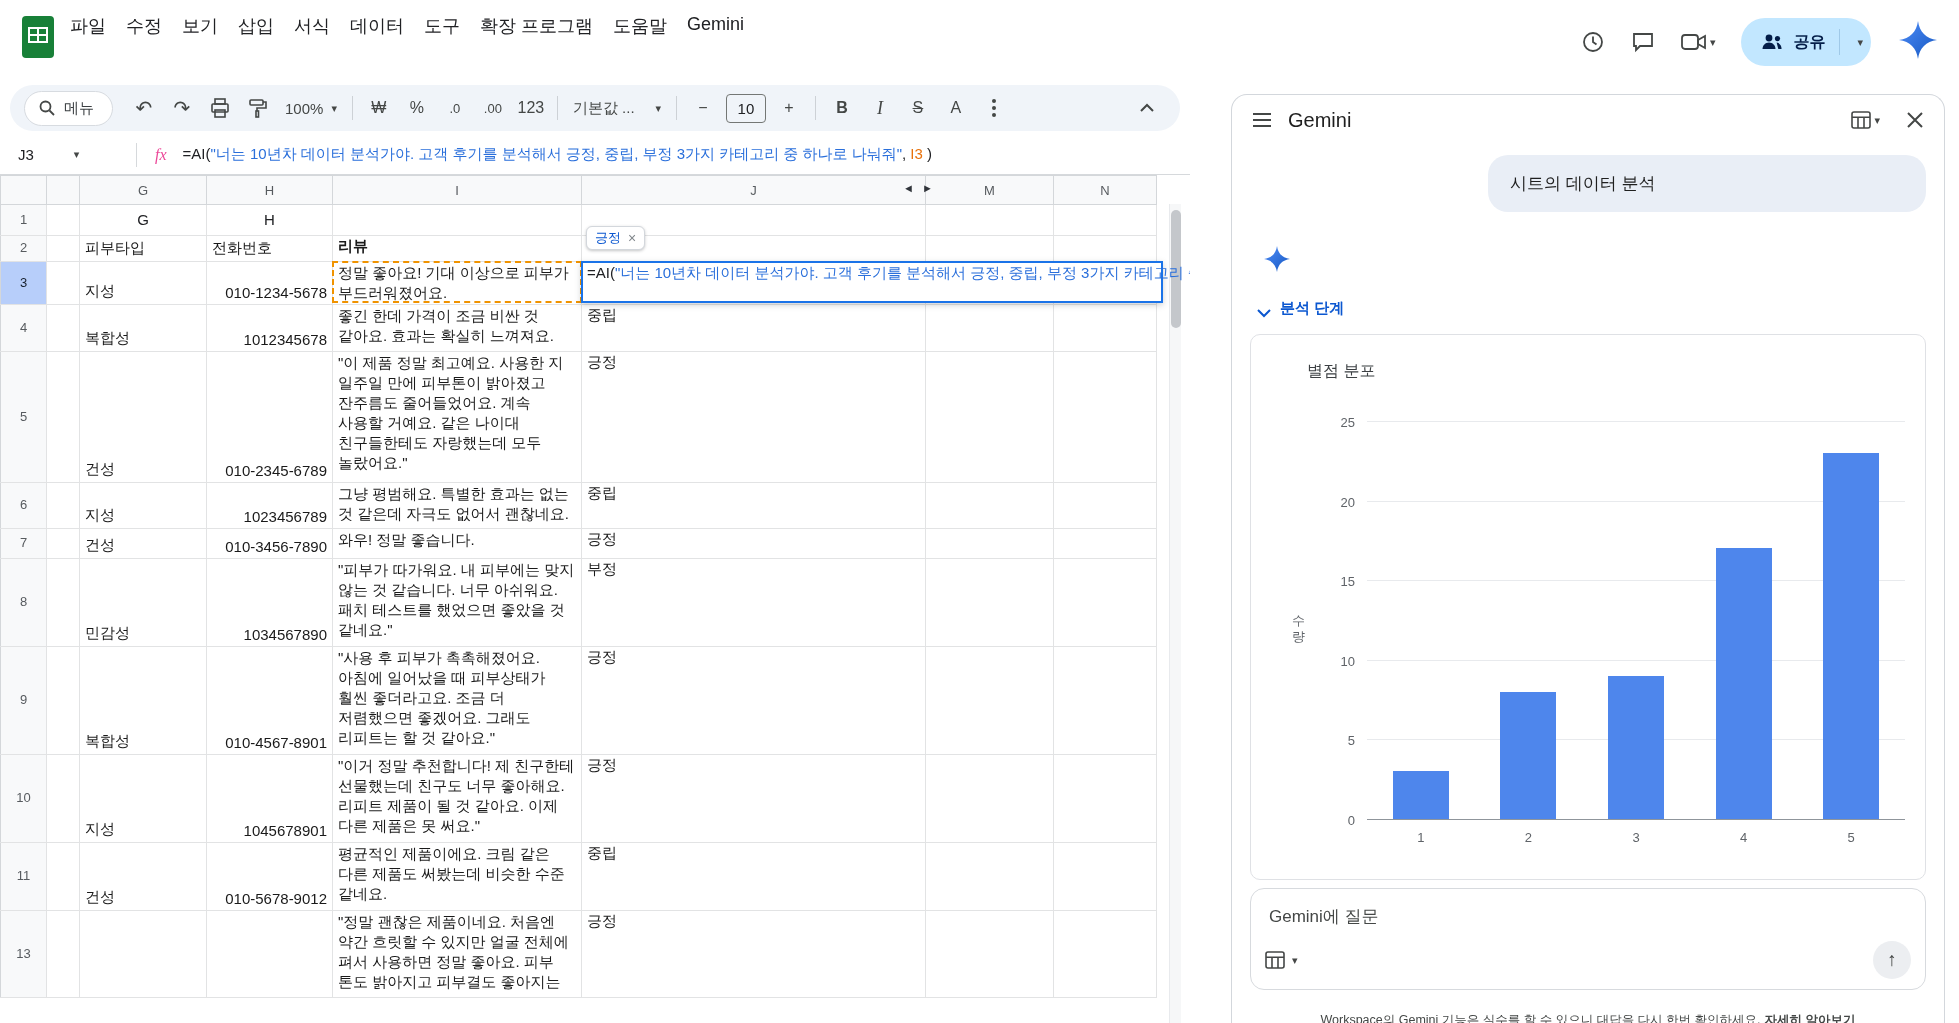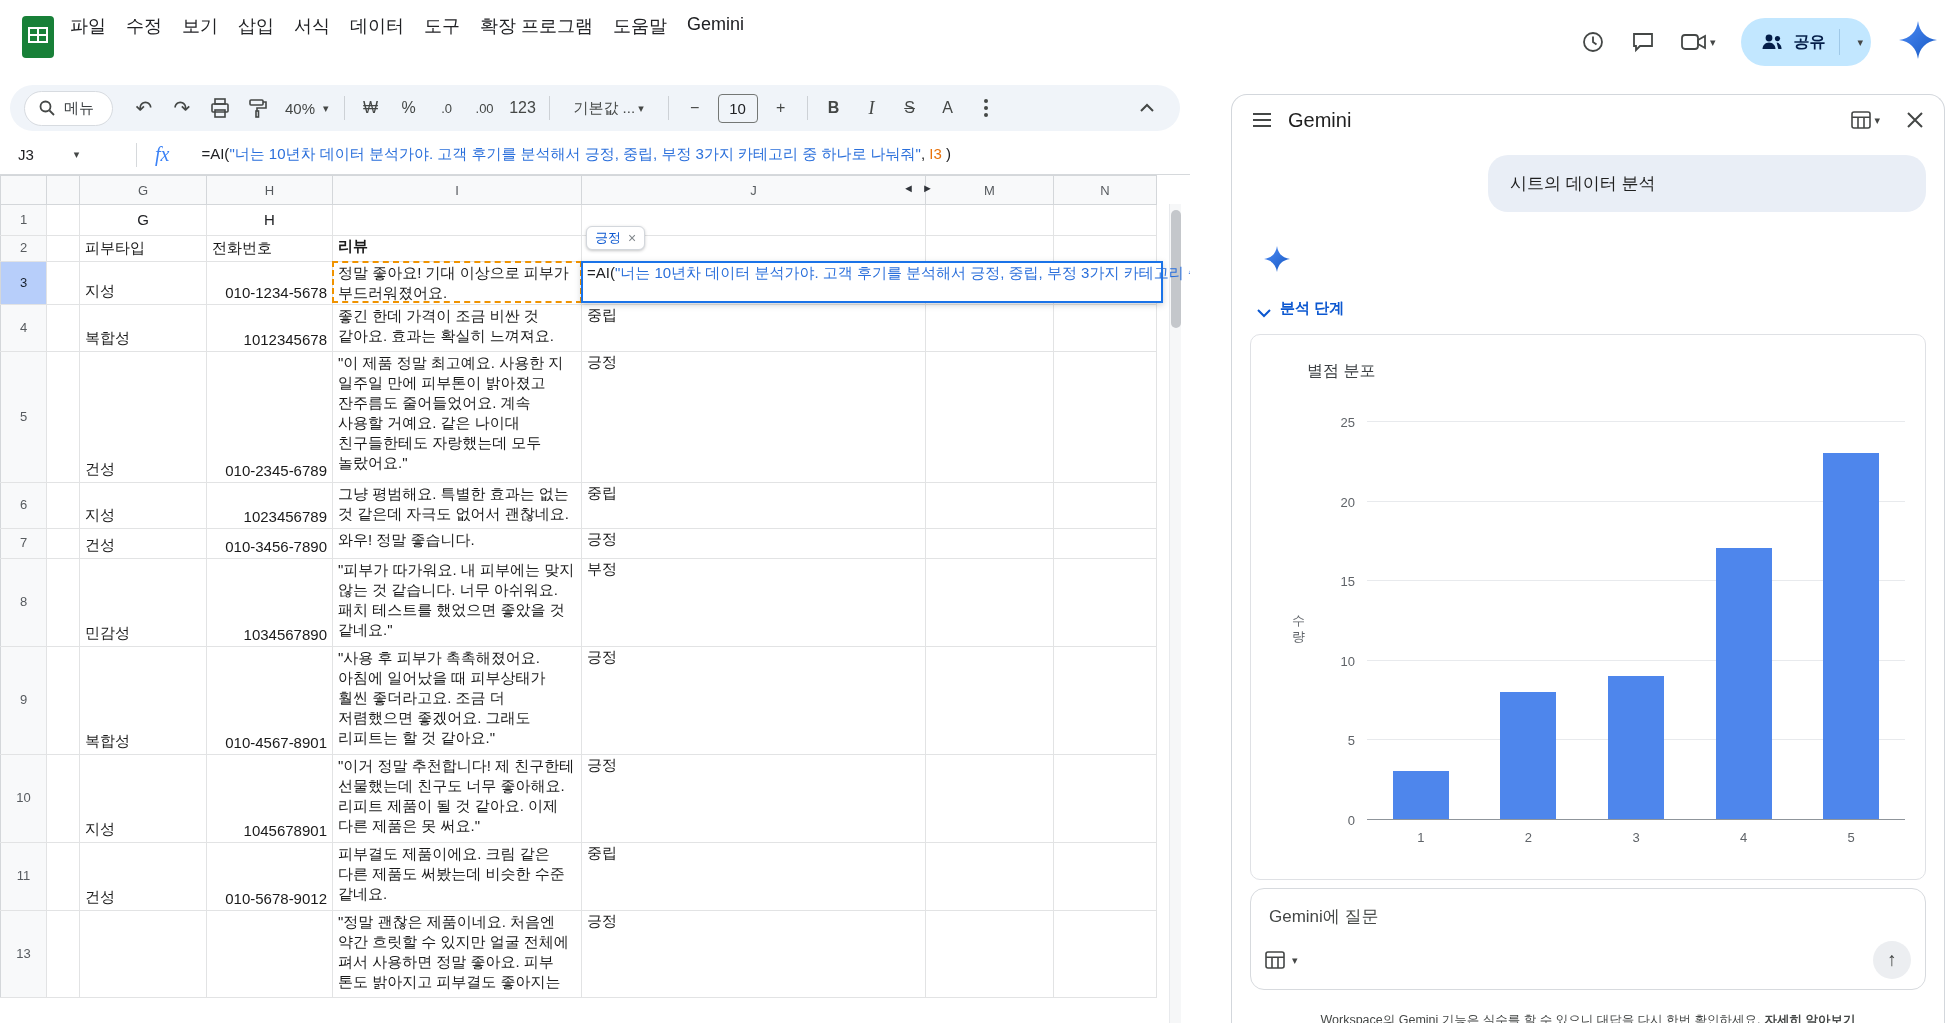--- a/index.html
+++ b/index.html
@@ -31,39 +31,39 @@
   .toolbar-row { height:53px; padding:3px 10px 4px 10px; }
   .toolbar-pill { background:#f0f4f9; border-radius:24px; height:46px; display:flex; align-items:center; padding:0 14px; }
   .search-pill { display:flex; align-items:center; gap:9px; background:#fff; border:1px solid #d7dbe0;
     border-radius:18px; height:35px; padding:0 18px 0 14px; margin-right:12px; font-size:15px; color:#3c4043; cursor:pointer; }
   .tbtn { min-width:38px; height:34px; display:flex; align-items:center; justify-content:center;
     border-radius:6px; color:#444746; font-size:16px; cursor:pointer; }
   .glyph { font-size:20px; line-height:1; }
   .zoom-sel { display:flex; align-items:center; gap:5px; padding:0 8px; font-size:15px; color:#444746; cursor:pointer; }
   .tdiv { width:1px; height:24px; background:#cdd1d6; margin:0 7px; }
   .small-fmt { font-size:13px; }
-  .font-sel { display:flex; align-items:center; justify-content:center; width:104px; padding:0 8px;
+  .font-sel { display:flex; align-items:center; justify-content:space-between; width:104px; padding:0 8px;
     font-size:15px; color:#444746; cursor:pointer; }
   .size-box { width:40px; height:29px; border:1px solid #747775; border-radius:4px; display:flex; align-items:center;
     justify-content:center; font-size:15px; color:#202124; margin:0 4px; }
   .b-bold { font-weight:bold; }
   .b-italic { font-family:"Liberation Serif",serif; font-style:italic; font-size:18px; }
   .b-strike { text-decoration:line-through; }
   .a-color { display:flex; flex-direction:column; align-items:center; line-height:1; }
   .a-color .bar { width:16px; height:4px; background:#202124; margin-top:2px; }
   .dots { display:flex; flex-direction:column; gap:3px; }
   .dots i { width:4px; height:4px; border-radius:50%; background:#444746; }
   .tb-spacer { flex:1; }
 
   
   .formula-row { height:40px; display:flex; align-items:center; border-bottom:1px solid #d6d9dc; padding-left:18px; }
   .name-box { display:flex; align-items:center; width:118px; font-size:15px; color:#202124; cursor:pointer; }
   .name-box .caret { margin-left:40px; }
   .fdiv { width:1px; height:24px; background:#d6d9dc; margin:0 12px 0 0; }
-  .fx { font-family:"Liberation Serif",serif; font-style:italic; font-size:20px; color:#3b82f6; margin:0 32px 0 6px; }
+  .fx { font-family:"Liberation Serif",serif; font-style:italic; font-size:16px; color:#ec4899; margin:0 16px 0 6px; }
   .formula-text { font-size:15px; white-space:pre; overflow:hidden; flex:1; }
   .f-black { color:#202124; white-space:pre; }
   .f-str { color:#2a6fdb; white-space:pre; }
   .f-ref { color:#e8710a; white-space:pre; }
 
   
   .grid-area { position:relative; flex:1; overflow:hidden; background:#fff; }
   table.grid { border-collapse:collapse; table-layout:fixed; width:1156px; font-size:15px; color:#1a1a1a; }
   table.grid th { height:29px; background:#f8f9fa; border:1px solid #d4d7da; font-size:13px; font-weight:normal;
     color:#575b5f; text-align:center; cursor:pointer; }
@@ -224,21 +224,21 @@
             </svg>
         </div>
         <div class="tbtn">
           <svg width="20" height="20" viewBox="0 0 20 20" fill="none" stroke="#444746" stroke-width="1.6">
               <rect x="2" y="2" width="13" height="5" rx="1"></rect>
               <path d="M15 4h3v6H9v3"></path>
               <rect x="8" y="13" width="2.5" height="6"></rect>
             </svg>
         </div>
         <div class="zoom-sel">
-          <span>40%</span>
+          <span>100%</span>
           <span class="caret">▾</span>
         </div>
         <div class="tdiv"></div>
         <div class="tbtn">₩</div>
         <div class="tbtn">%</div>
         <div class="tbtn small-fmt">.0</div>
         <div class="tbtn small-fmt">.00</div>
         <div class="tbtn">123</div>
         <div class="tdiv"></div>
         <div class="font-sel">
@@ -423,21 +423,21 @@
           <td class="cj">긍정</td>
           <td></td>
               <td></td>
         </tr>
         <tr style="height:66px">
           <td class="rn">11</td>
           <td></td>
           <td class="cg">건성</td>
           <td class="ch num">010-5678-9012</td>
           <td class="ci">
-                <div class="itxt" style="height:63px">피부결도 제품이에요. 크림 같은 다른 제품도 써봤는데 비슷한 수준 같네요.</div>
+                <div class="itxt" style="height:63px">평균적인 제품이에요. 크림 같은 다른 제품도 써봤는데 비슷한 수준 같네요.</div>
               </td>
           <td class="cj">중립</td>
           <td></td>
               <td></td>
         </tr>
         <tr style="height:85px">
           <td class="rn">13</td>
           <td></td>
           <td class="cg"></td>
           <td class="ch num"></td>

